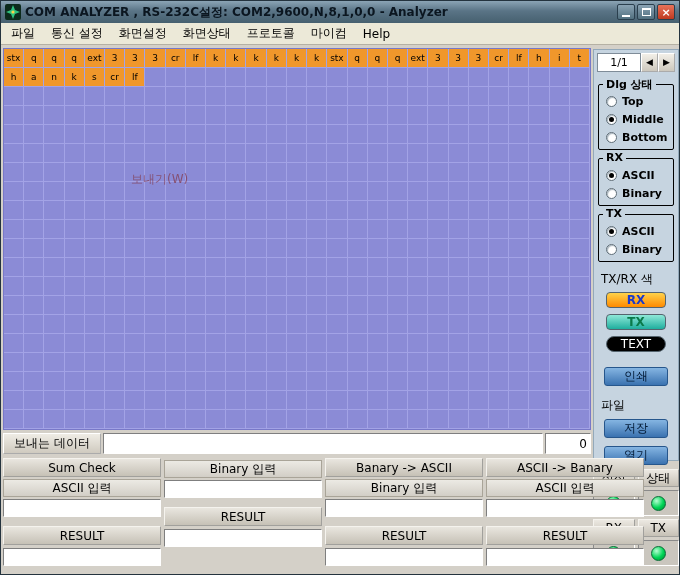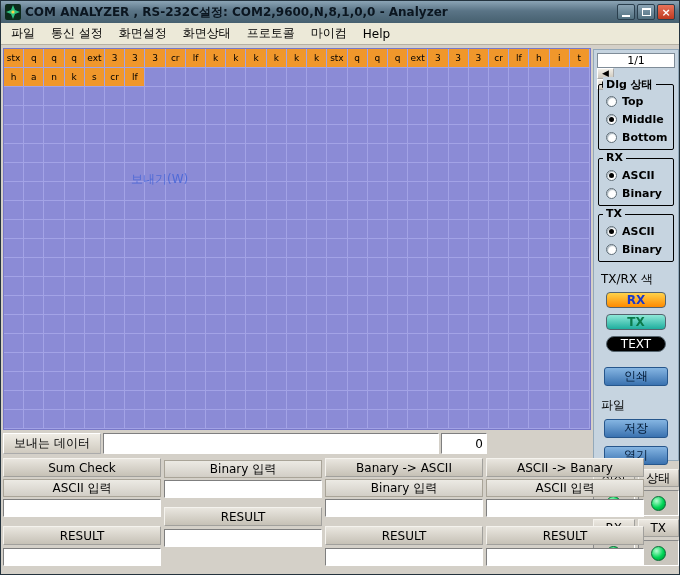--- a/index.html
+++ b/index.html
@@ -35,27 +35,27 @@
   
   .grid { position: absolute; left: 2px; top: 3px; width: 588px; height: 382px;
           background: #8b8bd6; border: 1px solid #7878c8;
           display: grid; grid-template-columns: repeat(29, 1fr); grid-auto-rows: 19px;
           overflow: hidden; }
   .cell { border-right: 1px solid #a3a3e6; border-bottom: 1px solid #a3a3e6;
           display: flex; align-items: center; justify-content: center;
           font-size: 9px; color: #000; overflow: hidden; }
   .cell.filled { background: #f0972b; }
   .ghost { position: absolute; left: 130px; top: 126px; font-size: 12px;
-           color: #1d4ed8; opacity: 0.55; pointer-events: none; }
+           color: #7f1d1d; opacity: 0.55; pointer-events: none; }
 
   
   .sidebar { position: absolute; left: 592px; top: 4px; width: 86px; height: 412px;
              background: #c6d4e0; border: 1px solid #93a9ba; padding: 3px 2px 2px;
              display: flex; flex-direction: column; }
-  .pager { display: flex; height: 19px; margin: 0 1px 4px; flex-direction: column; }
+  .pager { display: flex; height: 19px; margin: 0 1px 4px; }
   .pager-box { flex: 1; background: #fff; border: 1px solid #7f8c98;
                display: flex; align-items: center; justify-content: center; font-size: 11px; }
   .pager-btn { width: 17px; height: 19px; padding: 0; font-size: 9px; line-height: 1;
                background: linear-gradient(#f2efe8,#cdc8bd); border: 1px outset #fff; }
   .group { position: relative; border: 1px solid #000000; border-radius: 2px;
            margin: 8px 2px 2px; padding: 7px 3px 3px; font-weight: bold; }
   .group-title { position: absolute; top: -8px; left: 4px; background: #c6d4e0;
                  padding: 0 3px; font-size: 11px; }
   .radio-row { display: flex; align-items: center; gap: 5px; height: 18px;
                font-size: 11px; padding-left: 4px; cursor: default; text-align: center; }
@@ -80,21 +80,21 @@
                   display: grid; grid-template-columns: 1fr 1fr;
                   grid-template-rows: 18px 26px 18px 26px; gap: 3px; }
   .shdr { background: linear-gradient(#ece9e2,#c6c1b6); border: 1px outset #f5f3ee;
           display: flex; align-items: center; justify-content: center; font-size: 12px; }
   .led-cell { background: #cac6be; border: 1px solid; border-color: #8a8a8a #fff #fff #8a8a8a;
               display: flex; align-items: center; justify-content: center; }
   .led { width: 15px; height: 15px; border-radius: 50%; border: 1px solid #056e35;
          background: radial-gradient(circle at 35% 30%, #b4ffd2, #00d455 55%, #008833); }
 
   
-  .sendbar { position: absolute; left: 2px; top: 388px; width: 484px; height: 21px;
+  .sendbar { position: absolute; left: 2px; top: 388px; width: 588px; height: 21px;
              display: flex; gap: 2px; }
   .send-label { width: 98px; padding: 0; font-size: 12px;
                 background: linear-gradient(#efece5,#cfcabf); border: 1px outset #fff; }
   .send-input { flex: 1; background: #fff; border: 1px solid;
                 border-color: #7f7f7f #fff #fff #7f7f7f; padding: 1px 3px; font-size: 12px; }
   .send-count { width: 46px; background: #fff; border: 1px solid;
                 border-color: #7f7f7f #fff #fff #7f7f7f; padding: 1px 3px;
                 text-align: right; font-size: 12px; }
 
   

